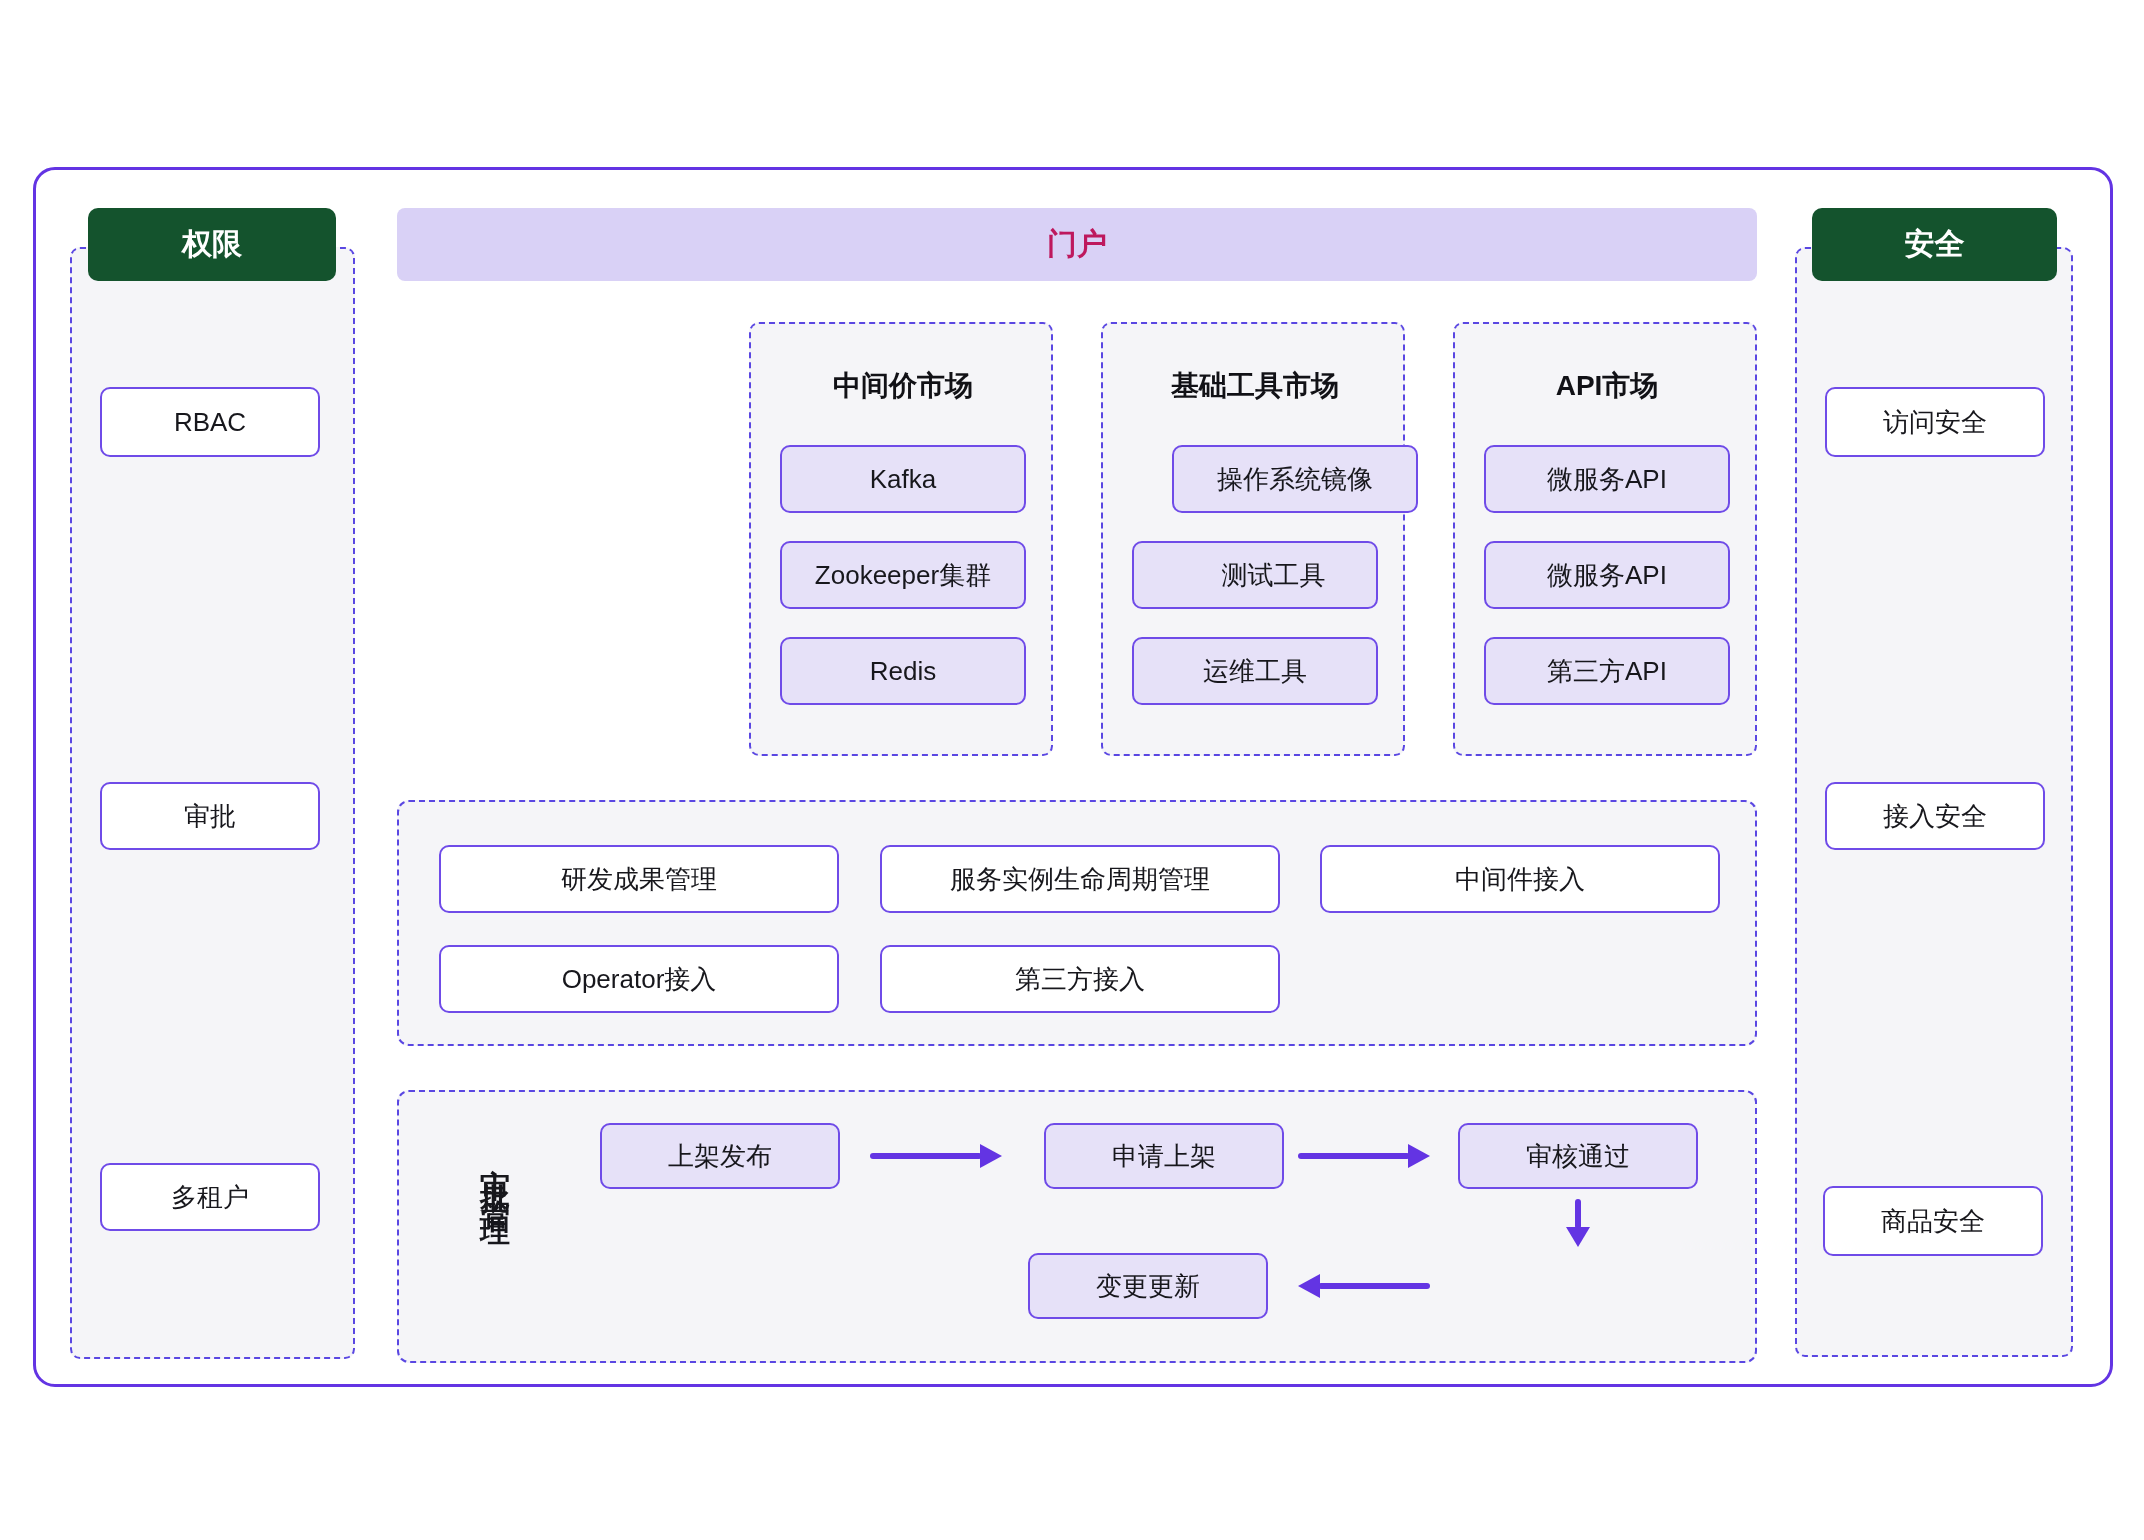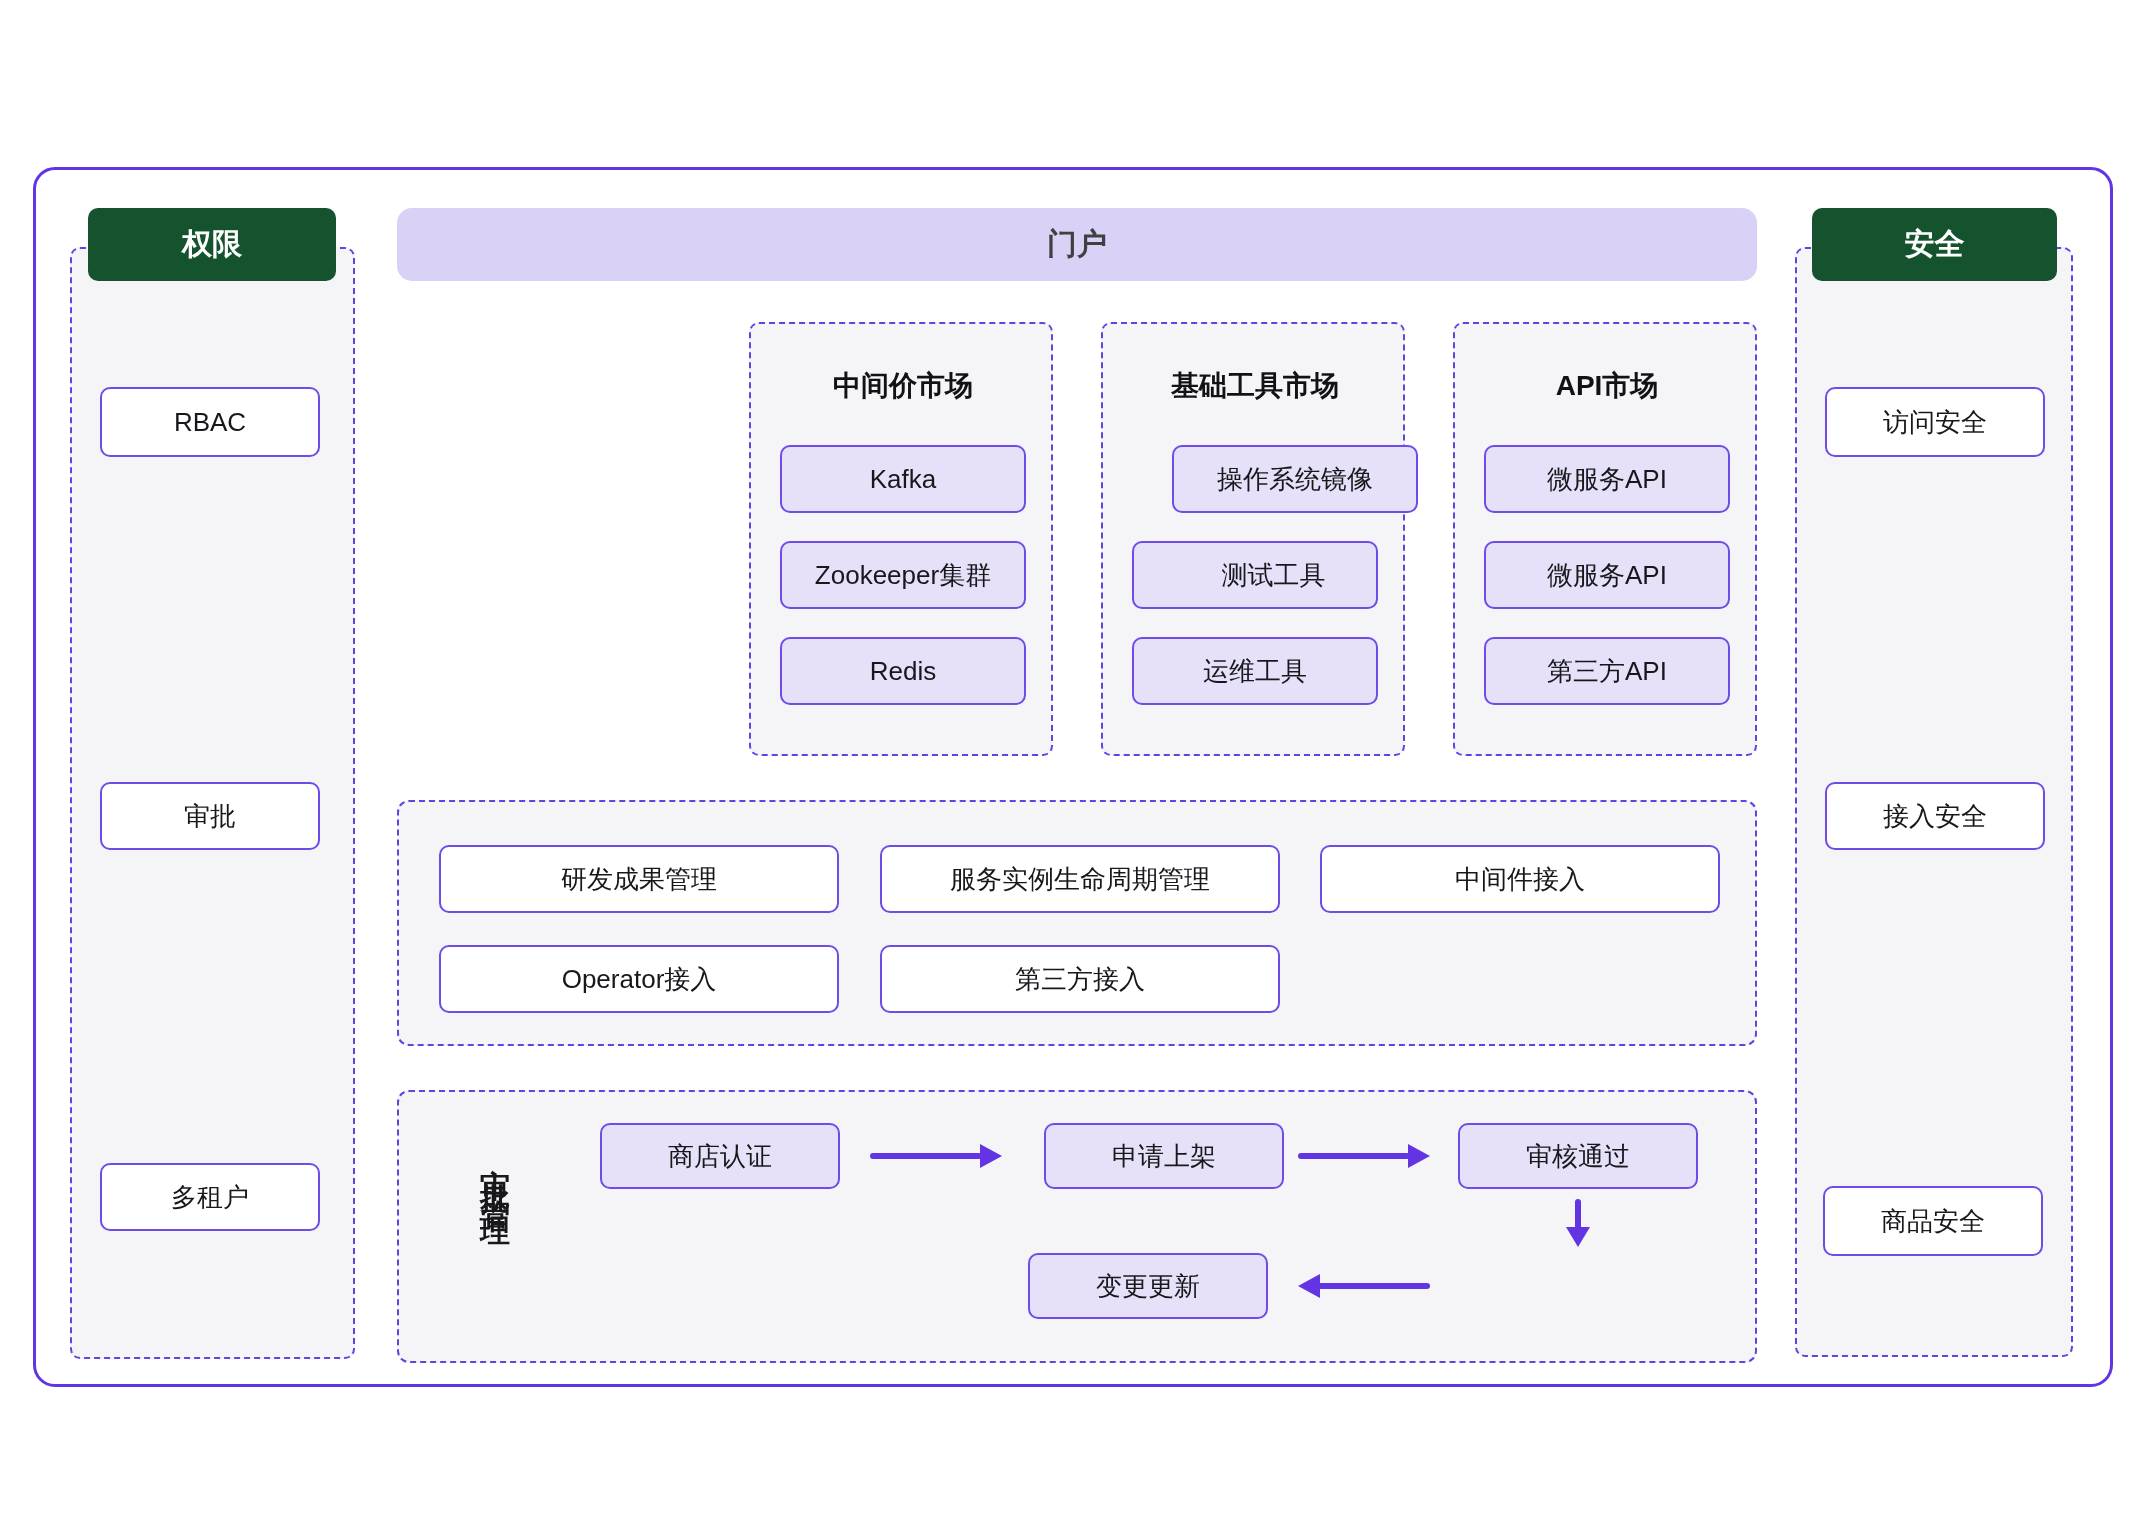--- a/index.html
+++ b/index.html
@@ -9,21 +9,21 @@
 
   .outer{left:33px;top:167px;width:2080px;height:1220px;
          border:3px solid #6334e3;border-radius:22px;background:#ffffff;}
 
   .dashed-panel{border:2px dashed #5a47e2;border-radius:10px;background:#f5f5f8;}
 
   .head{background:#14532d;border-radius:10px;color:#ffffff;
         display:flex;align-items:center;justify-content:center;
         font-size:30px;font-weight:bold;}
 
-  .banner{background:#d9d1f6;border-radius:15px;color:#404040;
+  .banner{background:#d9d1f6;border-radius:8px;color:#be185d;
           display:flex;align-items:center;justify-content:center;
           font-size:30px;font-weight:bold;}
 
   .whitebox{background:#ffffff;border:2.5px solid #6f4be8;border-radius:10px;
             display:flex;align-items:center;justify-content:center;
             font-size:26px;color:#17171c;}
 
   .lavbox{background:#e6e1f8;border:2.5px solid #6f4be8;border-radius:10px;
           display:flex;align-items:center;justify-content:center;
           font-size:26px;color:#17171c;}
@@ -93,21 +93,21 @@
     <div class="abs whitebox" style="left:481px;top:43px;width:400px;height:68px;">服务实例生命周期管理</div>
     <div class="abs whitebox" style="left:921px;top:43px;width:400px;height:68px;">中间件接入</div>
     <div class="abs whitebox" style="left:40px;top:143px;width:400px;height:68px;">Operator接入</div>
     <div class="abs whitebox" style="left:481px;top:143px;width:400px;height:68px;">第三方接入</div>
   </div>
 
   <div class="abs dashed-panel" style="left:397px;top:1090px;width:1360px;height:273px;border-radius:12px;"></div>
 
   <div class="abs vlabel" style="left:465px;top:1144px;height:180px;">审批管理</div>
 
-  <div class="abs lavbox" style="left:600px;top:1123px;width:240px;height:66px;">商店认证</div>
+  <div class="abs lavbox" style="left:600px;top:1123px;width:240px;height:66px;">上架发布</div>
   <div class="abs lavbox" style="left:1028px;top:1123px;width:240px;height:66px;margin-left:16px;">申请上架</div>
   <div class="abs lavbox" style="left:1458px;top:1123px;width:240px;height:66px;">审核通过</div>
   <div class="abs lavbox" style="left:1028px;top:1253px;width:240px;height:66px;">变更更新</div>
 
   <div class="abs arrow-h right" style="left:870px;top:1153px;width:112px;"></div>
   <div class="abs arrow-h right" style="left:1298px;top:1153px;width:112px;"></div>
   <div class="abs arrow-v" style="left:1575px;top:1199px;height:30px;"></div>
   <div class="abs arrow-h left" style="left:1318px;top:1283px;width:112px;"></div>
 
 </div>

